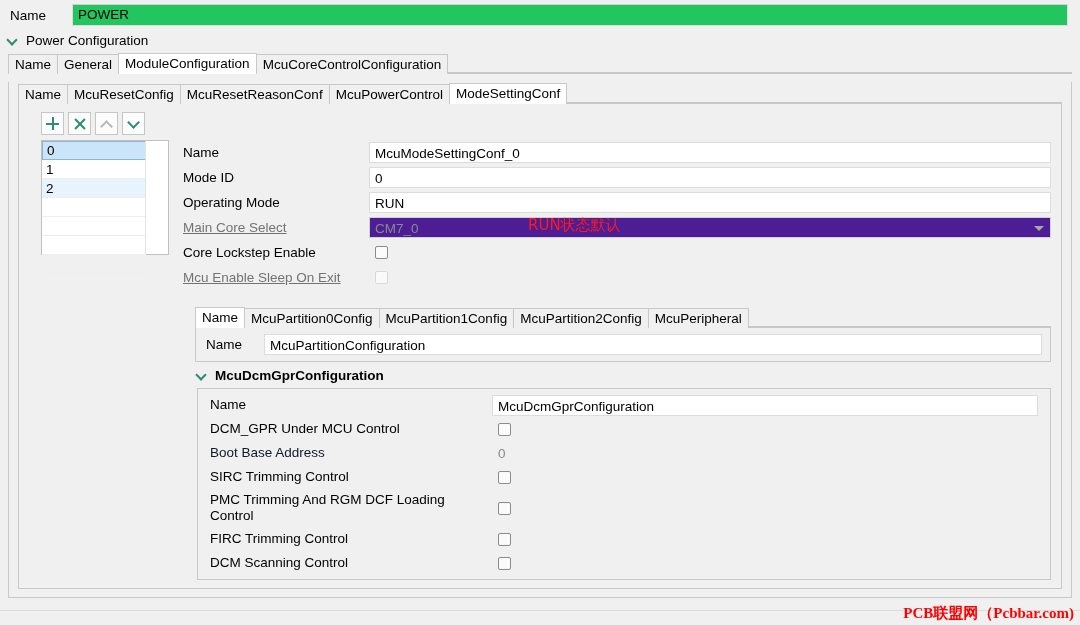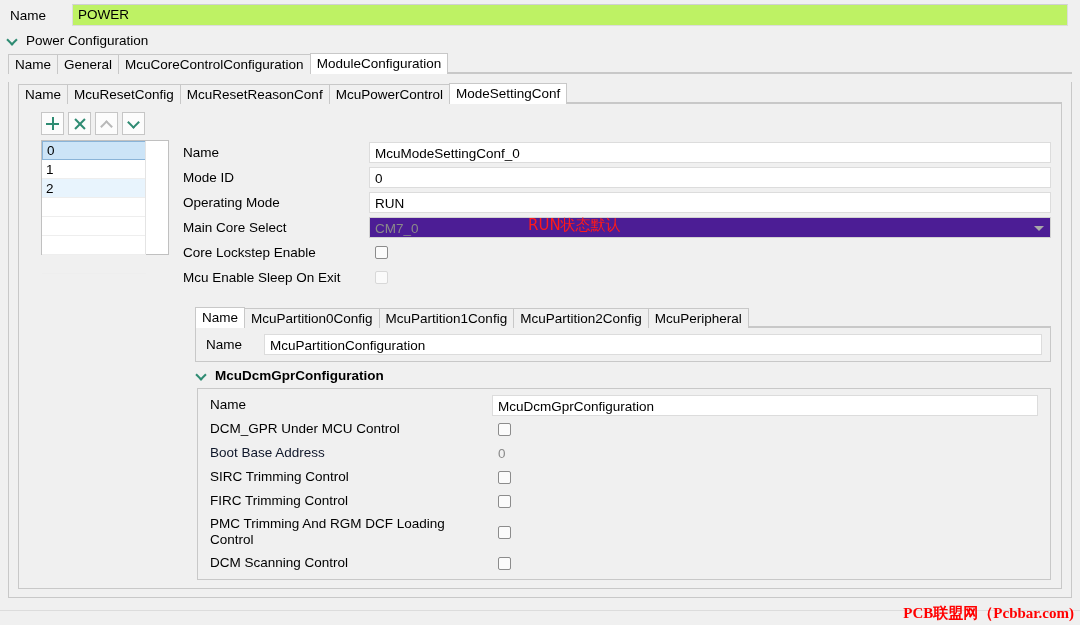--- a/index.html
+++ b/index.html
@@ -15,21 +15,21 @@
 
   
   .toprow {
     display: flex; align-items: center;
     height: 30px; padding-left: 10px;
     background: #f0f0f0;
   }
   .toprow .lbl { width: 62px; font-size: 13.5px; }
   .toprow .val {
     flex: 1; margin-right: 12px; height: 20px; line-height: 20px;
-    background: #bef264; border: 1px solid #dcdcdc; border-top-color:#d0d0d0;
+    background: #22c55e; border: 1px solid #dcdcdc; border-top-color:#d0d0d0;
     padding-left: 5px; font-size: 13.5px;
   }
 
   
   .sect-head {
     display: flex; align-items: center; gap: 7px;
     padding: 3px 0 4px 8px;
     font-weight: normal; font-size: 13.5px;
   }
   .chev {
@@ -113,21 +113,21 @@
     border-bottom: 1px solid #eeeeee;
   }
   .lrow.sel { background: #cce4f7; border: 1px solid #8ab4d8; height:19px; line-height:17px; }
   .lrow.alt { background: #e8f4fd; }
   .lrow.empty { border-bottom: 1px solid #eeeeee; }
 
   
   .form { flex: 1; margin-left: 14px; margin-right: 10px; }
   .frow { display: flex; align-items: center; height: 25px; }
   .frow .flbl { width: 186px; font-size: 13.5px; }
-  .frow .flbl.dim { color: #000000; }
+  .frow .flbl.dim { color: #737373; text-decoration: underline; }
   .fval {
     flex: 1; height: 21px; line-height: 21px;
     background: #ffffff; border: 1px solid #dcdcdc;
     padding-left: 5px; font-size: 13.5px; box-sizing: border-box;
   }
   .fval.disabled {
     background: #4c1d95; color: #8a8a8a;
     border: 1px solid #d2d2d2;
   }
   .combo { position: relative; padding-right: 20px; }
@@ -194,22 +194,22 @@
 
   <div class="sect-head">
     <span class="chev"></span>
     <span>Power Configuration</span>
   </div>
 
   <div style="margin:0 8px;">
     <div class="tabstrip" id="tabs1">
         <div class="tab">Name</div>
         <div class="tab">General</div>
+        <div class="tab active">ModuleConfiguration</div>
         <div class="tab">McuCoreControlConfiguration</div>
-        <div class="tab active">ModuleConfiguration</div>
         <div class="tabfill"></div>
       </div>
   </div>
 
   <div class="panel panel-l1" style="padding-bottom:8px;">
 
     <div style="margin:8px 9px 0 9px;">
       <div class="tabstrip" id="tabs2">
           <div class="tab">Name</div>
           <div class="tab">McuResetConfig</div>
@@ -309,26 +309,26 @@
               <span class="cbox"></span>
             </div>
             <div class="drow">
               <span class="dlbl dim">Boot Base Address</span>
               <span class="dval-dim" style="margin-left: 6px;">0</span>
             </div>
             <div class="drow">
               <span class="dlbl">SIRC Trimming Control</span>
               <span class="cbox"></span>
             </div>
-            <div class="drow">
-              <span class="dlbl">FIRC Trimming Control</span>
-              <span class="cbox"></span>
-            </div>
             <div class="drow tall">
               <span class="dlbl">PMC Trimming And RGM DCF Loading Control</span>
+              <span class="cbox"></span>
+            </div>
+            <div class="drow">
+              <span class="dlbl">FIRC Trimming Control</span>
               <span class="cbox"></span>
             </div>
             <div class="drow">
               <span class="dlbl">DCM Scanning Control</span>
               <span class="cbox"></span>
             </div>
           </div>
       </div>
 
     </div>

